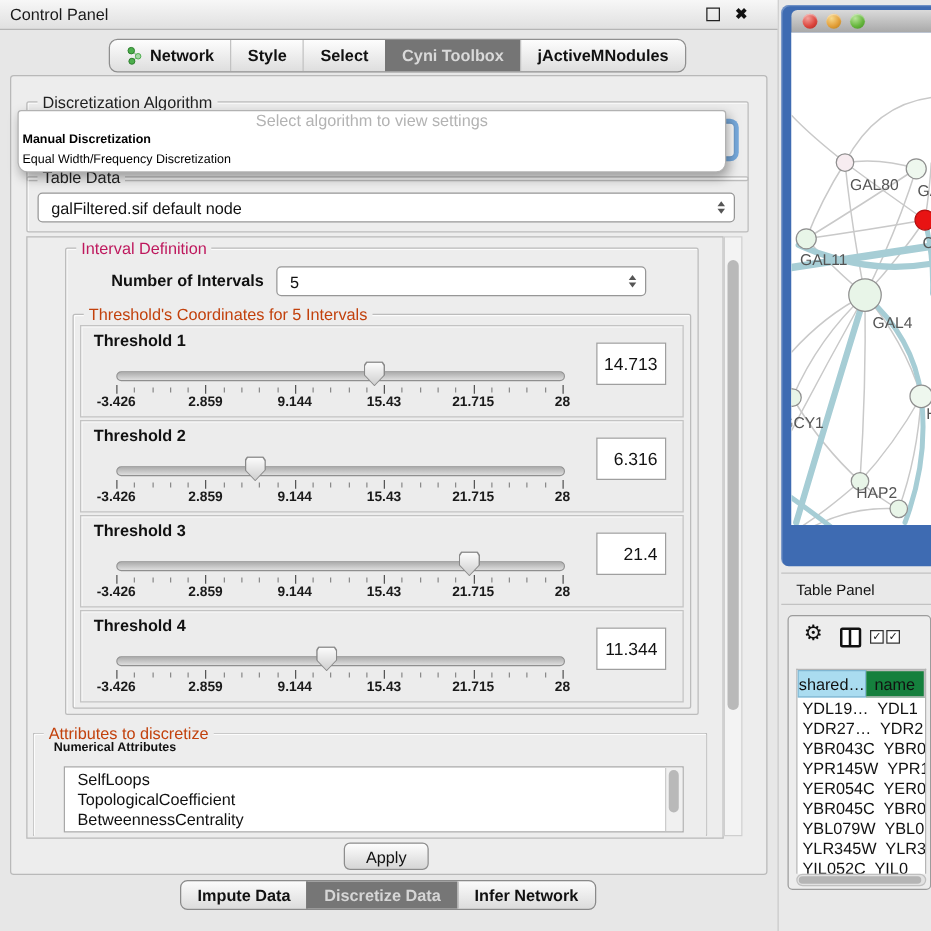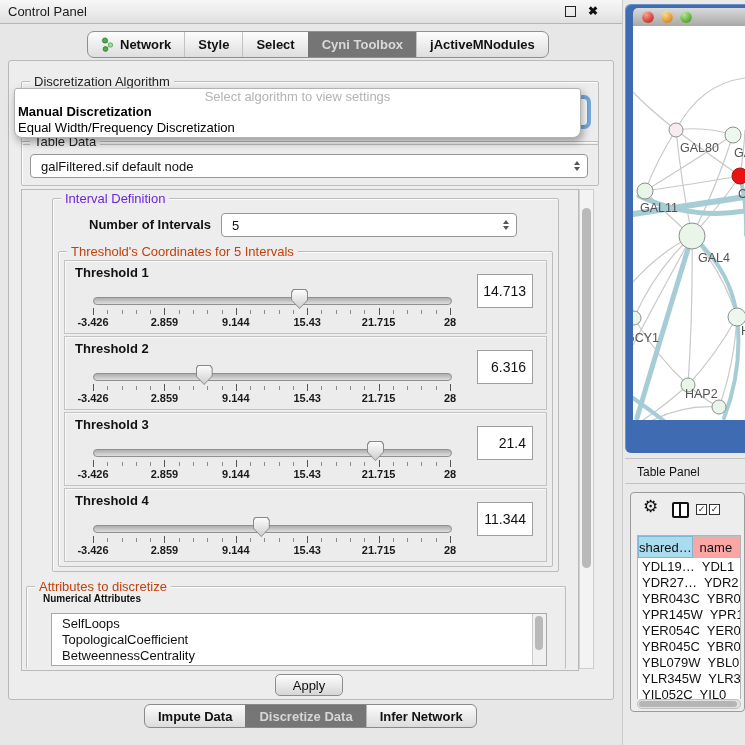--- a/index.html
+++ b/index.html
@@ -14,31 +14,31 @@
   
   #top-tabs{position:absolute;left:87px;top:31px;height:25px;display:flex;border:1px solid #8f8f8f;border-radius:7px;overflow:hidden;background:linear-gradient(#fdfdfd,#dedede);font-size:13px;font-weight:bold;}
   .tab{display:flex;align-items:center;padding:0 13px;color:#111;border-left:1px solid #c2c2c2;white-space:nowrap;}
   .tab:first-child{border-left:none;}
   .tab.sel{background:#757575;color:#d9d9d9;border-left-color:#757575;}
   .tab .net-ico{margin-right:6px;display:inline-flex;}
   
   #content-panel{position:absolute;left:8px;top:60px;width:604px;height:638px;background:#ededed;border:1px solid #b9b9b9;border-radius:3px;}
   .groupbox{position:absolute;border:1px solid #bcbcbc;border-radius:2px;box-shadow:inset 1px 1px 0 rgba(255,255,255,.8);}
   .gtitle{position:absolute;top:-8px;left:8px;background:#ededed;padding:0 4px;font-size:13px;color:#222;white-space:nowrap;}
-  .gtitle.green{color:#6d28d9;}
+  .gtitle.green{color:#be185d;}
   .gtitle.blue{color:#c2410c;}
   .combo{position:absolute;background:#fff;border:1px solid #979797;border-radius:4px;font-size:13px;display:flex;align-items:center;padding-left:10px;color:#111;box-sizing:border-box;}
   .spin{position:absolute;right:7px;top:50%;transform:translateY(-50%);display:flex;flex-direction:column;gap:2px;}
   .spin .up{width:0;height:0;border-left:3.5px solid transparent;border-right:3.5px solid transparent;border-bottom:4.5px solid #555;}
   .spin .dn{width:0;height:0;border-left:3.5px solid transparent;border-right:3.5px solid transparent;border-top:4.5px solid #555;}
   #algo-gb{left:12px;top:20px;width:576px;height:62px;}
   #algo-combo{left:8px;top:16px;width:558px;height:28px;border-color:#6f9fd0;box-shadow:0 0 0 3px rgba(96,156,216,.85);}
   #algo-popup{position:absolute;left:5px;top:27px;width:565px;height:48px;background:#fff;border:1px solid #b2b2b2;border-radius:3px 3px 8px 8px;box-shadow:2px 4px 9px rgba(0,0,0,.35);z-index:40;overflow:hidden;}
   .popup-placeholder{height:15px;line-height:15px;text-align:center;color:#b3b3b3;font-size:13px;}
-  .popup-opt{height:16px;line-height:16px;padding-left:3px;font-size:13px;color:#000;white-space:nowrap;}
+  .popup-opt{height:16px;line-height:16px;padding-left:3px;font-size:10px;color:#000;white-space:nowrap;}
   .popup-opt.first{font-weight:bold;}
   #tdata-gb{left:12px;top:80px;width:576px;height:43px;}
   #tdata-combo{left:8px;top:12px;width:558px;height:24px;}
   
   #scrollpanel{position:absolute;left:12px;top:128px;width:556px;height:480px;border:1px solid #b9b9b9;background:#ededed;}
   #vscroll{position:absolute;left:570px;top:128px;width:15px;height:480px;background:#f3f3f3;border:1px solid #cfcfcf;box-sizing:border-box;}
   #vthumb{position:absolute;left:2px;top:18px;width:9px;height:360px;background:#b9b9b9;border-radius:5px;}
   #interval-gb{left:30px;top:8px;width:505px;height:372px;}
   .num-label{position:absolute;left:36px;top:18px;font-weight:bold;font-size:13px;}
   #num-combo{left:168px;top:14px;width:296px;height:24px;}
@@ -78,21 +78,21 @@
   #table-bar{position:absolute;left:625px;top:458px;width:120px;height:26px;background:#e9e9e9;border-top:1px solid #c2c2c2;border-bottom:1px solid #c2c2c2;line-height:26px;font-size:12px;padding-left:12px;box-sizing:border-box;}
   #table-win{position:absolute;left:630px;top:492px;width:115px;height:220px;background:#ededed;border:1px solid #9c9c9c;border-radius:4px;box-sizing:border-box;}
   .gear{position:absolute;left:12px;top:3px;font-size:17px;color:#111;}
   .colico{position:absolute;left:41px;top:9px;width:13px;height:12px;border:2px solid #111;border-radius:2px;background:#fff;}
   .colico::after{content:"";position:absolute;left:5px;top:0;width:2px;height:12px;background:#111;}
   .checks{position:absolute;left:65px;top:11px;display:flex;gap:2px;}
   .chk{width:9px;height:9px;border:1px solid #333;font-size:9px;line-height:9px;text-align:center;color:#222;background:#fff;}
   #grid{position:absolute;left:6px;top:42px;width:104px;height:164px;overflow:hidden;background:#fff;border:1px solid #b5b5b5;border-bottom:none;box-sizing:border-box;}
   .ghead{display:flex;height:22px;font-size:13px;}
   .gh1{width:71px;background:#aadcf0;border:1px solid #7fb6d2;box-sizing:border-box;display:flex;align-items:center;justify-content:center;}
-  .gh2{width:100px;background:#fca5a5;border:1px solid #bdbdbd;border-left:none;box-sizing:border-box;display:flex;align-items:center;justify-content:center;}
+  .gh2{width:100px;background:#15803d;border:1px solid #bdbdbd;border-left:none;box-sizing:border-box;display:flex;align-items:center;justify-content:center;}
   .grow{display:flex;height:16px;font-size:13px;align-items:center;}
   .gc1{width:71px;padding-left:4px;box-sizing:border-box;white-space:nowrap;}
   .gc2{width:100px;padding-left:7px;box-sizing:border-box;white-space:nowrap;}
   #hscroll{position:absolute;left:6px;top:206px;width:104px;height:10px;background:#e2e2e2;border:1px solid #c0c0c0;border-radius:6px;box-sizing:border-box;}
   #hthumb{position:absolute;left:1px;top:1px;width:98px;height:6px;background:#b5b5b5;border-radius:4px;}
 </style>
 </head>
 <body>
 
 <div id="root">

